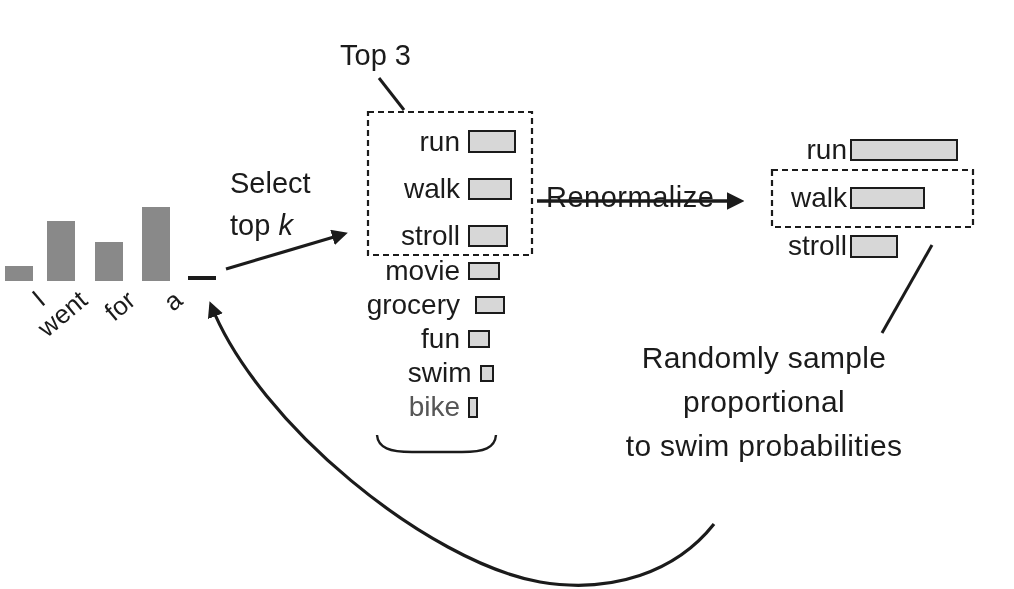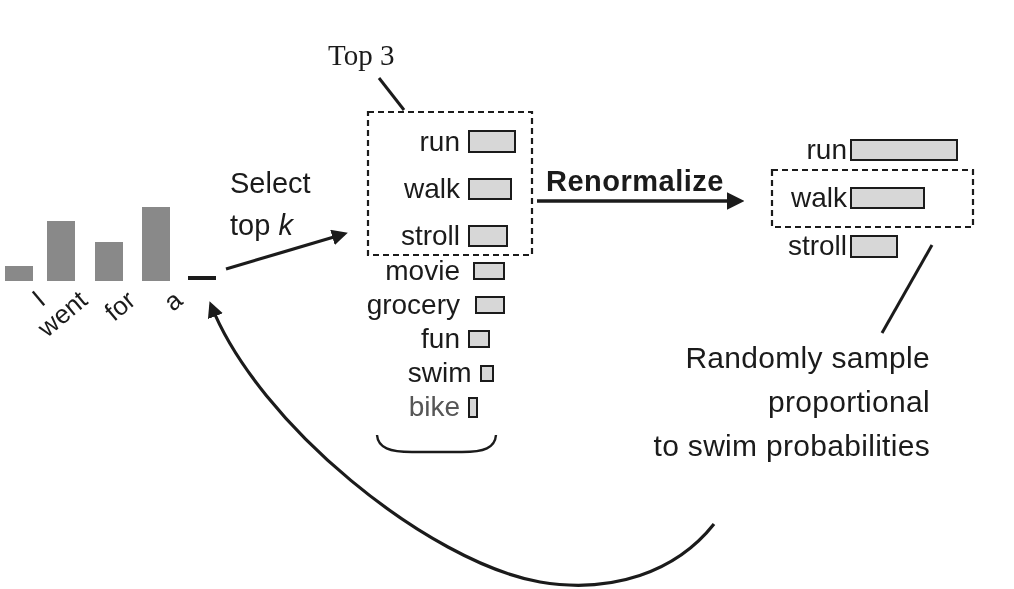--- a/index.html
+++ b/index.html
@@ -12,21 +12,21 @@
   .vrow{display:flex;align-items:center;}
   .tok{text-align:right;font-size:28px;line-height:1;white-space:nowrap;}
   .tok.muted{color:#565656;}
   .pbar{flex:none;background:var(--bar-fill,#d7d7d7);border:2px solid var(--bar-border,#1b1b1b);box-sizing:border-box;}
   
   .cbar{position:absolute;background:var(--context-bar,#898989);}
   .clabel{position:absolute;font-size:26px;line-height:1;text-align:right;
           transform:rotate(-40deg);transform-origin:100% 0;white-space:nowrap;}
   
   .note{font-size:29px;line-height:1.45;white-space:nowrap;}
-  .center{text-align:right;}
+  .center{text-align:center;}
   svg{position:absolute;left:0;top:0;}
   .blankline{position:absolute;background:var(--ink,#1b1b1b);}
 </style>
 </head>
 <body>
 
 <div id="canvas" style="--ink: #1b1b1b; --context-bar: #898989; --bar-fill: #d7d7d7; --bar-border: #1b1b1b;">
 
   <svg width="1014" height="589" viewBox="0 0 1014 589" aria-hidden="true">
     <defs>
@@ -65,39 +65,39 @@
 
   <div class="blankline" style="left:188px;top:276px;width:28px;height:4px;"></div>
 
   <div class="abs note" style="left:230px;top:162px;">
     <div><span>Select</span></div>
     <div>
       <span>top </span><i>k</i>
     </div>
   </div>
 
-  <div class="abs note" style="left:328px;top:34px;font-family:Liberation Serif, serif;">Top 3</div>
+  <div class="abs note" style="left:340px;top:34px;">Top 3</div>
 
   <div id="topk-list" class="abs" style="left:340px;top:118px;">
       <div class="vrow" style="height: 47px;">
         <span class="tok" style="width: 120px; margin-right: 8px;">run</span>
         <span class="pbar" style="width: 48px; height: 23px;"></span>
       </div>
       <div class="vrow" style="height: 47px;">
         <span class="tok" style="width: 120px; margin-right: 8px;">walk</span>
         <span class="pbar" style="width: 44px; height: 22px;"></span>
       </div>
       <div class="vrow" style="height: 47px;">
         <span class="tok" style="width: 120px; margin-right: 8px;">stroll</span>
         <span class="pbar" style="width: 40px; height: 22px;"></span>
       </div>
     </div>
 
   <div id="rest-list" class="abs" style="left:320px;top:254px;">
-      <div class="vrow" style="height: 34px; justify-content: space-between;">
+      <div class="vrow" style="height: 34px;">
         <span class="tok" style="width: 140px; margin-right: 8px;">movie</span>
         <span class="pbar" style="width: 32px; height: 18px;"></span>
       </div>
       <div class="vrow" style="height: 34px; gap: 7px;">
         <span class="tok" style="width: 140px; margin-right: 8px;">grocery</span>
         <span class="pbar" style="width: 30px; height: 18px;"></span>
       </div>
       <div class="vrow" style="height: 34px;">
         <span class="tok" style="width: 140px; margin-right: 8px;">fun</span>
         <span class="pbar" style="width: 22px; height: 18px;"></span>
@@ -106,21 +106,21 @@
         <span class="tok" style="width: 140px; margin-right: 8px;">swim</span>
         <span class="pbar" style="width: 14px; height: 17px;"></span>
       </div>
       <div class="vrow" style="height: 34px;">
         <span class="tok muted" style="width: 140px; margin-right: 8px;">bike</span>
         <span class="pbar" style="width: 10px; height: 21px;"></span>
       </div>
     </div>
 
 
-  <div class="abs note" style="left:546px;top:160px;letter-spacing:0.5px;font-weight:bold;">Renormalize</div>
+  <div class="abs note" style="left:546px;top:176px;letter-spacing:0.5px;">Renormalize</div>
 
   <div id="renorm-list" class="abs" style="left:742px;top:126px;">
       <div class="vrow" style="height: 48px;">
         <span class="tok" style="width: 105px; margin-right: 3px;">run</span>
         <span class="pbar" style="width: 108px; height: 22px;"></span>
       </div>
       <div class="vrow" style="height: 48px;">
         <span class="tok" style="width: 105px; margin-right: 3px;">walk</span>
         <span class="pbar" style="width: 75px; height: 22px;"></span>
       </div>

